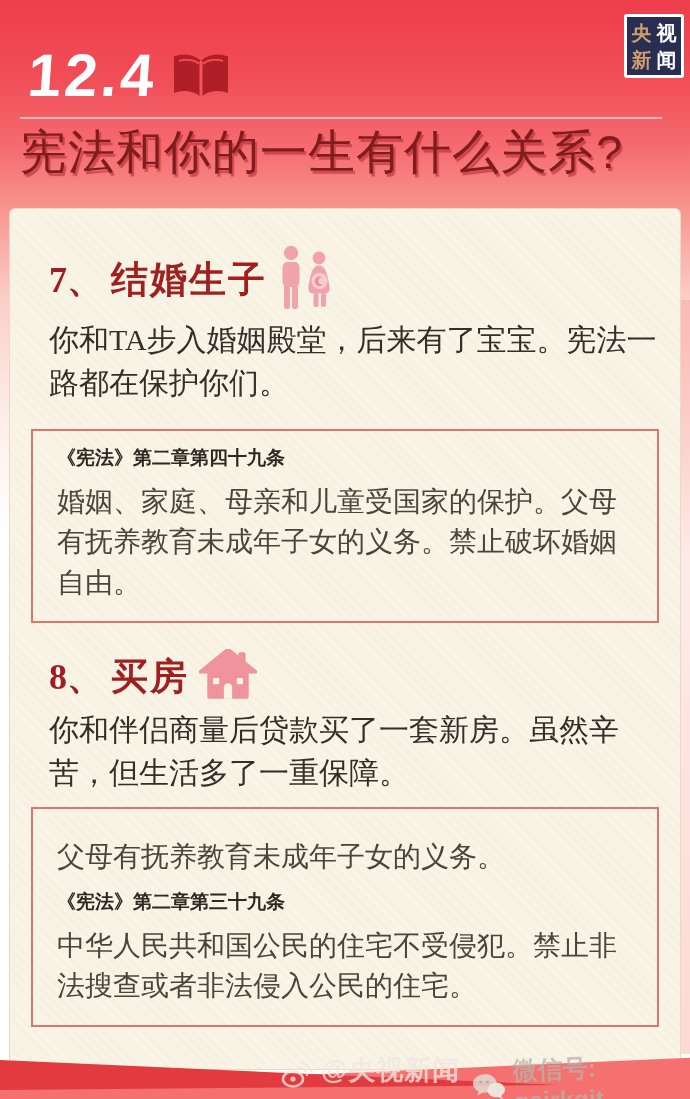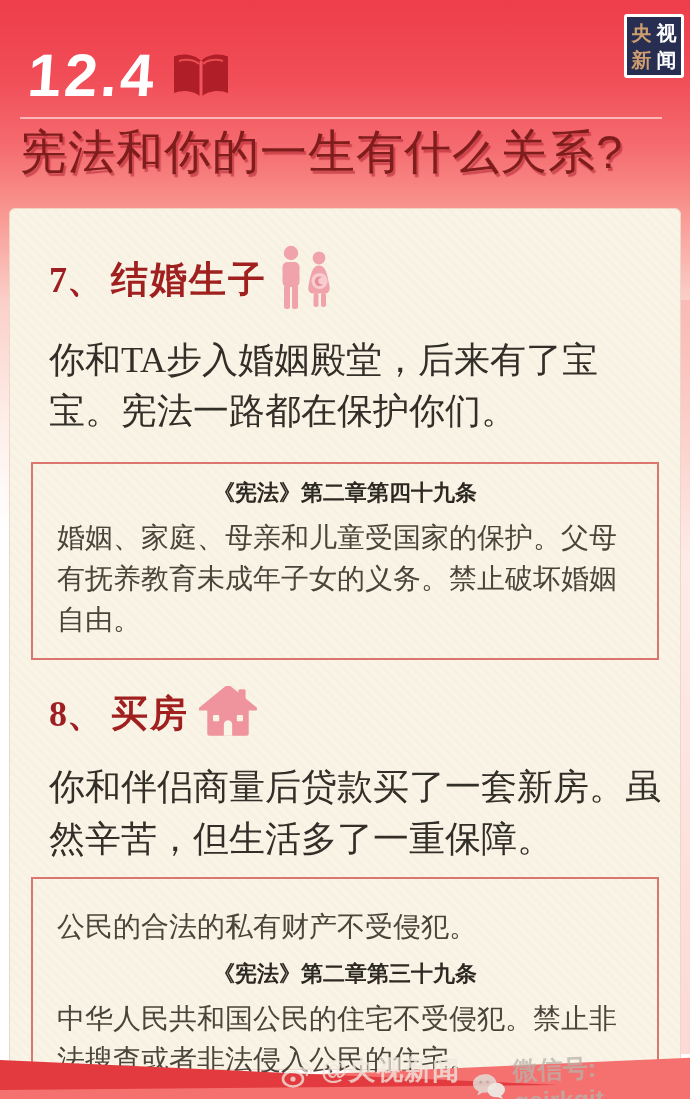--- a/index.html
+++ b/index.html
@@ -41,28 +41,28 @@
     background:#f9f4e6; border:1px solid #f0d6c6; border-radius:6px; box-sizing:border-box;
     background-image: repeating-linear-gradient(45deg, rgba(120,90,60,.018) 0 3px, transparent 3px 7px); }
 
   .section-row { display:flex; align-items:center; margin:36px 0 0 39px; }
   .section-row.second { margin-top:26px; }
   .section-number { font-family:"Liberation Serif","DejaVu Serif",serif;
     font-size:36px; font-weight:bold; color:#9e1f23; margin-right:8px; }
   .section-title { font-size:37px; font-weight:800; color:#a01f1f; letter-spacing:2px; }
   .section-icon { margin-left:10px; }
 
-  .section-body { margin:20px 14px 0 39px; font-family:"Liberation Serif","DejaVu Serif",serif;
-    font-size:36px; color:#322e28; line-height:1.43; }
+  .section-body { margin:4px 14px 0 39px; font-family:"Liberation Serif","DejaVu Serif",serif;
+    font-size:30px; color:#322e28; line-height:1.43; }
 
   .law-box { margin:24px 0 0 21px; width:628px; box-sizing:border-box;
     border:2px solid #d9776f; padding:16px 24px 18px 24px; }
   .law-box.second { margin-top:12px; }
   .law-heading { font-family:"Liberation Serif","DejaVu Serif",serif;
-    font-size:22px; font-weight:bold; color:#2c2822; line-height:1.2;text-align:center; }
+    font-size:19px; font-weight:bold; color:#2c2822; line-height:1.2; }
   .law-heading.later { margin-top:13px; }
   .law-text { margin-top:12px; font-family:"Liberation Serif","DejaVu Serif",serif;
     font-size:28px; color:#4b443a; line-height:1.45; }
 
   
   .band-salmon { position:absolute; left:0; top:1050px; width:690px; height:49px;
     background:#f57170; clip-path: polygon(0 78%, 100% 16%, 100% 100%, 0 100%); z-index:4; }
   .band-dark { position:absolute; left:0; top:1058px; width:690px; height:41px;
     background:#e23a3e; clip-path: polygon(0 5%, 81% 66%, 0 78%); z-index:5; }
 
@@ -147,21 +147,21 @@
           </g>
           <path d="M24 48 L24 37 a4 4 0 0 1 8 0 L32 48 Z" fill="#f9f4e6"></path>
           <rect x="13.5" y="28" width="6" height="6" rx="1" fill="#f9f4e6"></rect>
           <rect x="36.5" y="28" width="6" height="6" rx="1" fill="#f9f4e6"></rect>
         </svg>
       </span>
     </div>
     <div class="section-body">你和伴侣商量后贷款买了一套新房。虽然辛苦，但生活多了一重保障。</div>
 
     <div class="law-box second">
-      <div class="law-text">公民的合法的私有财产不受侵犯。</div>
+      <div class="law-text">父母有抚养教育未成年子女的义务。</div>
       <div class="law-heading later">《宪法》第二章第三十九条</div>
       <div class="law-text">中华人民共和国公民的住宅不受侵犯。禁止非法搜查或者非法侵入公民的住宅。</div>
     </div>
   </div>
 
   <div class="band-salmon"></div>
   <div class="band-dark"></div>
 
   <div class="weibo-watermark">
     <svg width="32" height="28" viewBox="0 0 32 28">

